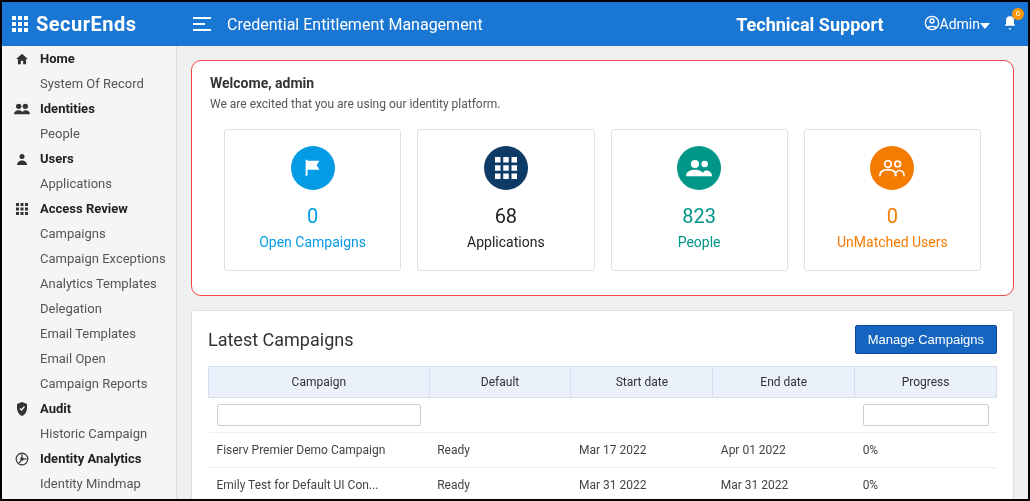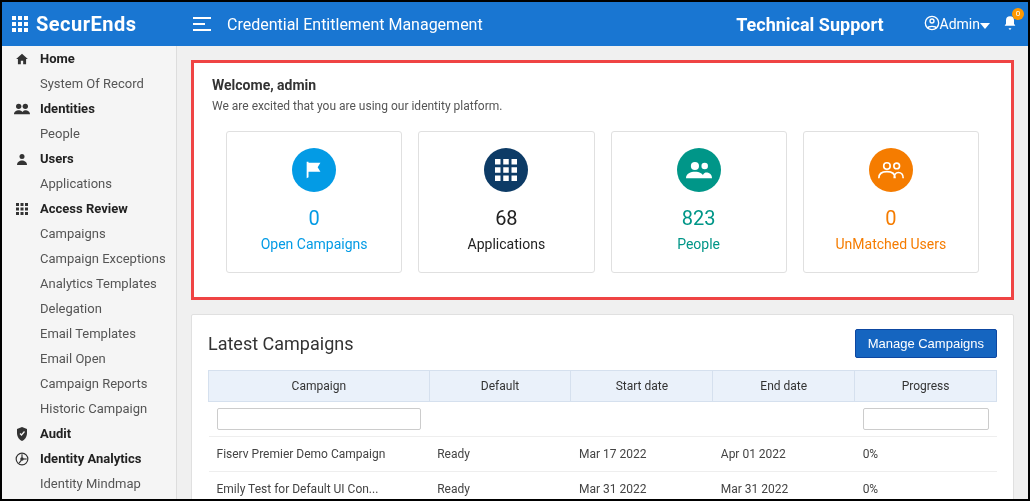--- a/index.html
+++ b/index.html
@@ -59,22 +59,22 @@
   .nav-icon { width: 16px; display:flex; justify-content:center; }
   
   .main {
     flex: 1;
     background: #f0f0f0;
     padding: 14px 14px 0 14px;
     overflow-y: auto;
   }
   .panel {
     background: #fff;
-    border: 3px solid #ef4444;
-    border-radius: 0;
+    border: 1px solid #ef4444;
+    border-radius: 10px;
     padding: 14px 18px 24px 18px;
   }
   .welcome { font-weight: 700; font-size: 14px; color:#333; margin-bottom: 6px;}
   .welcome-sub { font-size: 12px; color: #555; margin-bottom: 18px;}
   .cards { display: flex; gap: 16px; justify-content: space-between; padding: 0 14px;}
   .card {
     flex: 1;
     border: 1px solid #e0e0e0;
     border-radius: 3px;
     text-align: center;
@@ -269,31 +269,31 @@
       </div>
       <div class="nav-item child">
         <span>Email Templates</span>
       </div>
       <div class="nav-item child">
         <span>Email Open</span>
       </div>
       <div class="nav-item child">
         <span>Campaign Reports</span>
       </div>
-      <div class="nav-item child">
-        <span>Historic Campaign</span>
-      </div>
       <div class="nav-item parent">
         <span class="nav-icon">
           <svg width="12" height="14" viewBox="0 0 24 28" fill="#333">
             <path d="M12 0l10 4v8c0 8-5 14-10 16C7 26 2 20 2 12V4z"></path>
             <path d="M8 13l3 3 6-7" stroke="#f5f5f5" stroke-width="2.5" fill="none"></path>
           </svg>
         </span>
         <span>Audit</span>
+      </div>
+      <div class="nav-item child">
+        <span>Historic Campaign</span>
       </div>
       <div class="nav-item parent">
         <span class="nav-icon">
           <svg width="14" height="14" viewBox="0 0 24 24" fill="none" stroke="#333" stroke-width="2">
             <circle cx="12" cy="12" r="10"></circle>
             <circle cx="12" cy="12" r="2" fill="#333"></circle>
             <line x1="12" y1="10" x2="12" y2="4"></line>
             <line x1="14" y1="12" x2="20" y2="12"></line>
             <line x1="11" y1="14" x2="7" y2="19"></line>
           </svg>

